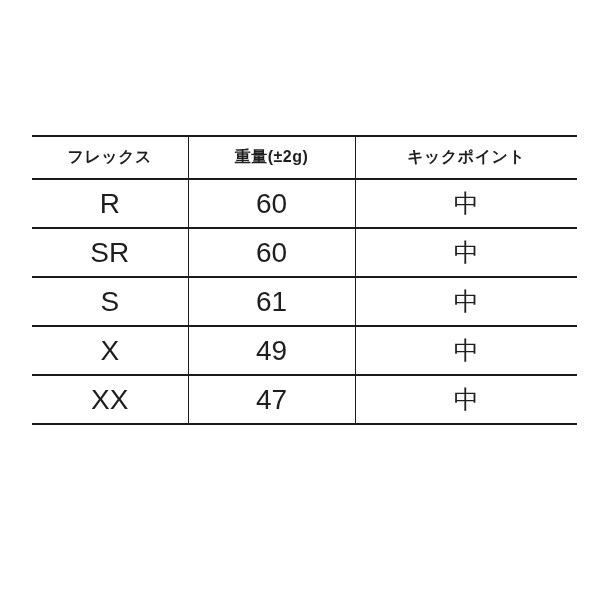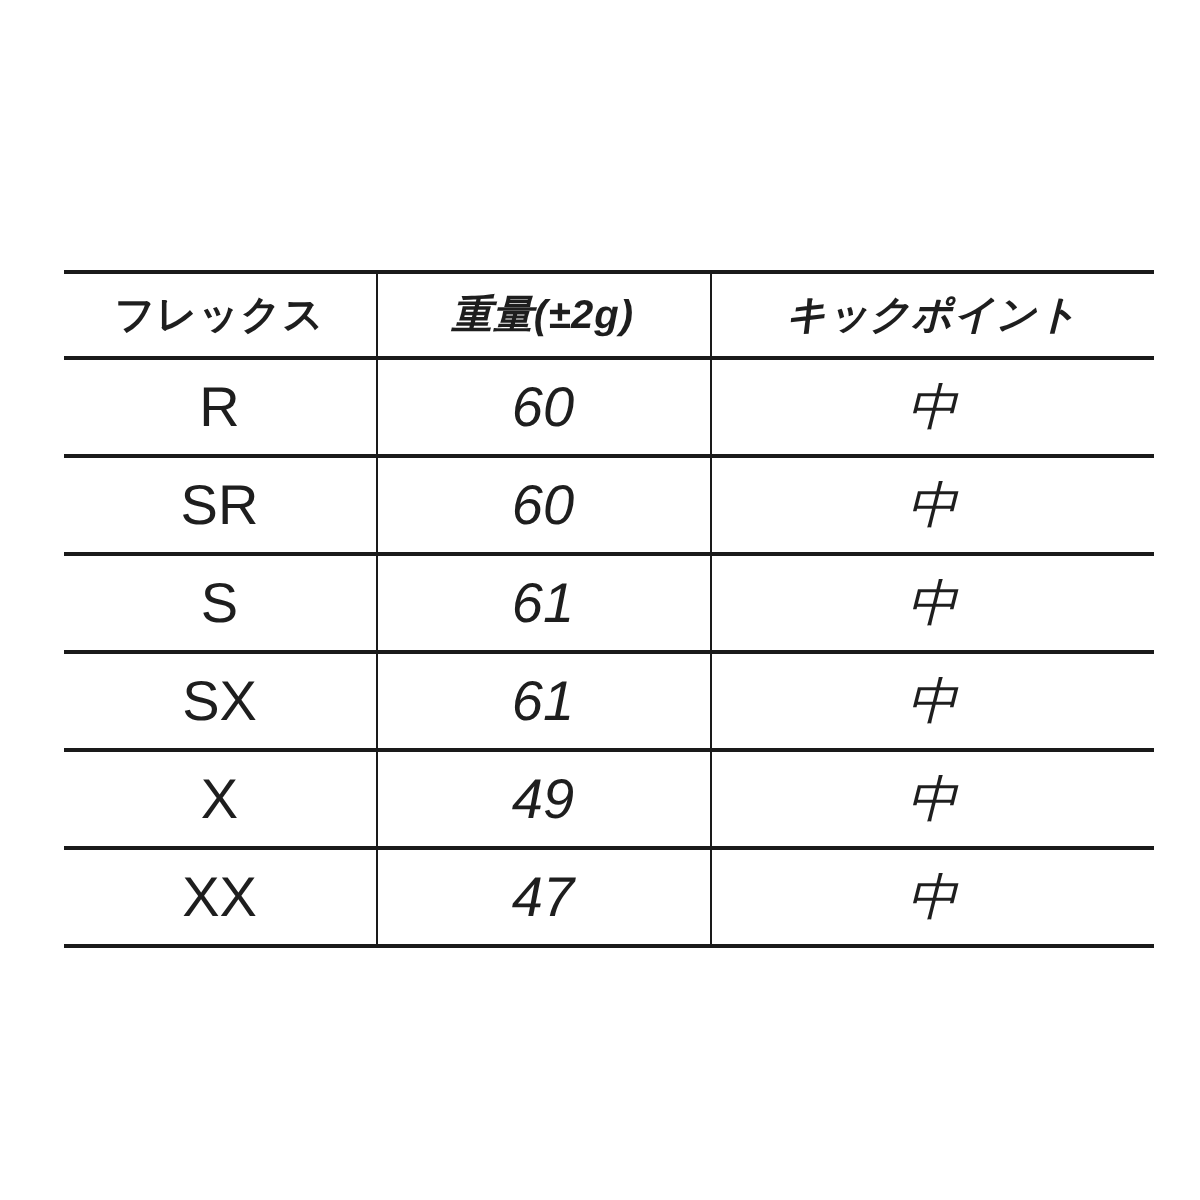--- a/index.html
+++ b/index.html
@@ -35,37 +35,36 @@
     border-bottom: 2px solid #1a1a1a;
   }
   table.spec-table th,
   table.spec-table td {
     text-align: center;
     vertical-align: middle;
     padding: 0;
   }
   table.spec-table th {
     height: 41px;
-    font-size: 20px;
+    font-size: 16px;
     font-weight: bold;
     letter-spacing: 0.5px;
   }
   table.spec-table td {
     height: 47px;
     font-size: 28px;
     font-weight: 400;
   }
   table.spec-table td.kick-cell {
     font-size: 25px;
   }
   
   table.spec-table th + th,
   table.spec-table td + td {
     border-left: 1.5px solid #1a1a1a;
-    font-style: italic;
   }
 </style>
 </head>
 <body>
 
 <div class="spec-table-wrap">
   <table class="spec-table">
     <colgroup>
       <col class="col-flex">
       <col class="col-weight">
@@ -88,25 +87,20 @@
         <td>SR</td>
         <td>60</td>
         <td class="kick-cell">中</td>
       </tr>
       <tr>
         <td>S</td>
         <td>61</td>
         <td class="kick-cell">中</td>
       </tr>
       <tr>
-        <td>SX</td>
-        <td>61</td>
-        <td class="kick-cell">中</td>
-      </tr>
-      <tr>
         <td>X</td>
         <td>49</td>
         <td class="kick-cell">中</td>
       </tr>
       <tr>
         <td>XX</td>
         <td>47</td>
         <td class="kick-cell">中</td>
       </tr>
     </tbody>

